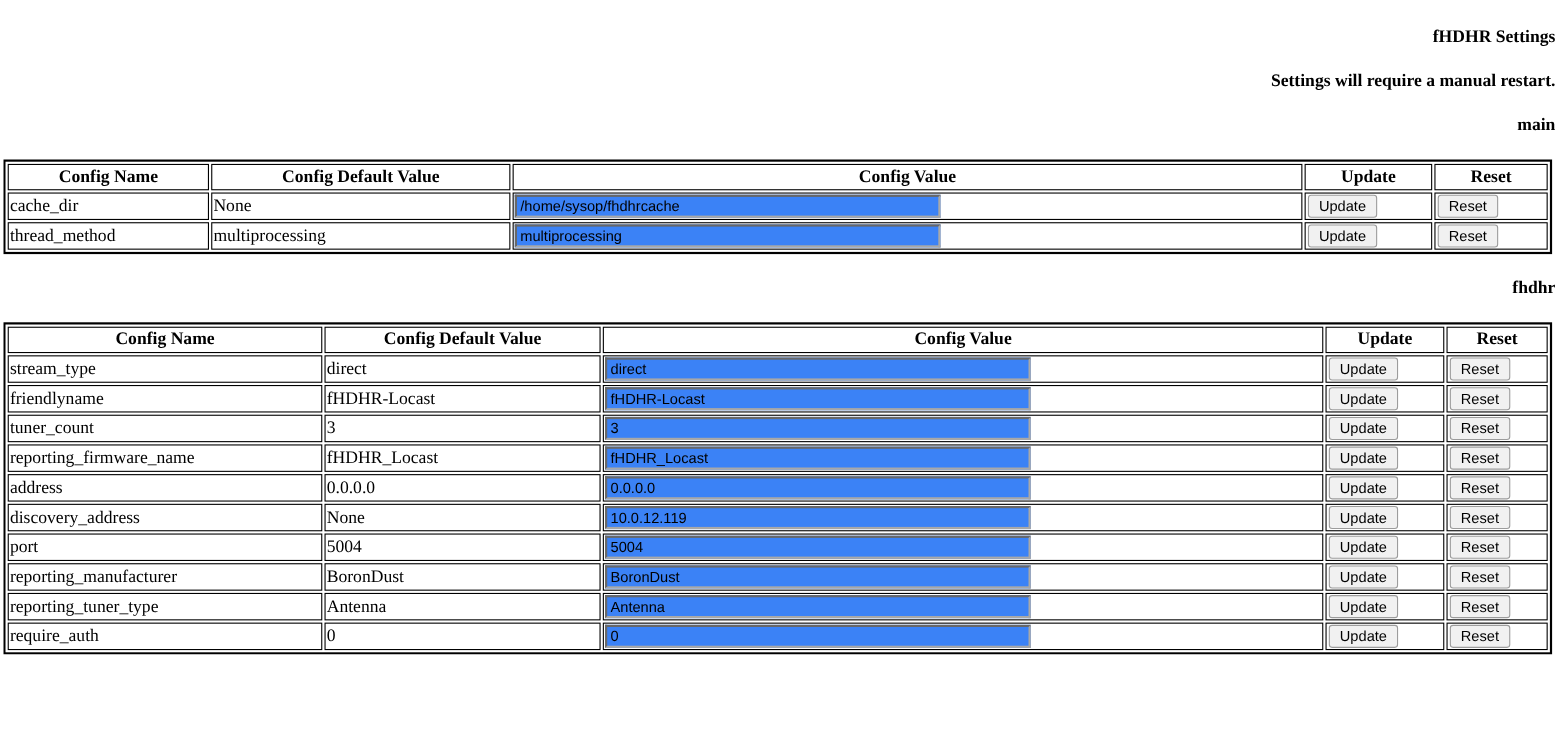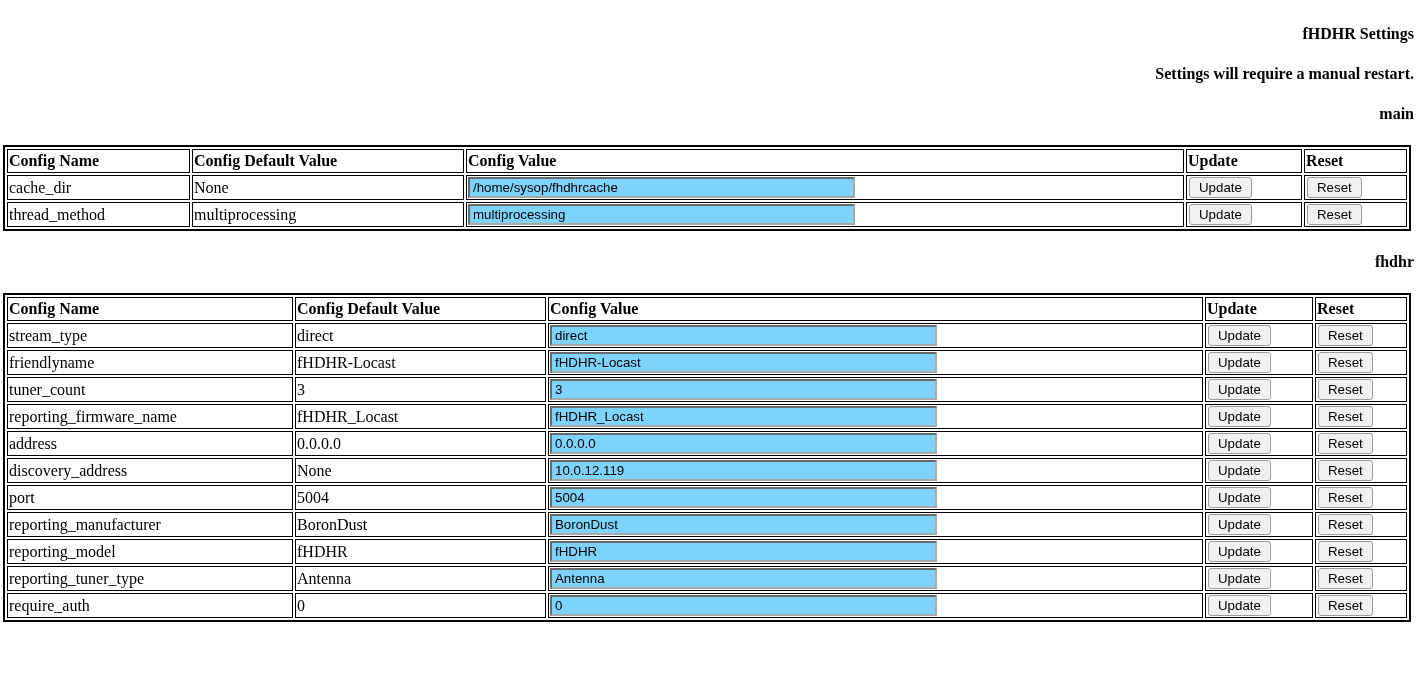--- a/index.html
+++ b/index.html
@@ -38,21 +38,21 @@
   table.config th,
   table.config td {
     border: 1px solid #000000;
     padding: 1px;
     overflow: hidden;
     white-space: nowrap;
     vertical-align: middle;
     text-align: left;
   }
   table.config th {
-    text-align: left;
+    text-align: center;
     font-weight: bold;
     height: 20px;
     margin-top: 32px;
   }
   
   .t-main col:nth-child(1) { width: 183px; }
   .t-main col:nth-child(2) { width: 272px; }
   .t-main col:nth-child(3) { width: 718px; }
   .t-main col:nth-child(4) { width: 116px; }
   
@@ -61,21 +61,21 @@
   .t-fhdhr col:nth-child(3) { width: 655px; }
   .t-fhdhr col:nth-child(4) { width: 108px; }
 
   input.cfg-value {
     box-sizing: border-box;
     width: 387px;
     height: 21px;
     font-family: "Liberation Sans", sans-serif;
     font-size: 13.3px;
     color: #000;
-    background: #7dd3fc;
+    background: #3b82f6;
     padding: 0 2px 0 3px;
     border-width: 2px;
     border-style: solid;
     border-color: #686868 #a8a8a8 #a8a8a8 #686868;
     display: block;
   }
   button.act {
     font-family: "Liberation Sans", sans-serif;
     font-size: 13.3px;
     color: #000;
@@ -273,33 +273,20 @@
       <input type="text" class="cfg-value" value="BoronDust" style="">
     </td>
     <td>
       <button class="act btn-update">Update</button>
     </td>
     <td>
       <button class="act btn-reset">Reset</button>
     </td>
   </tr>
 
-  <tr>
-    <td class="c-name">reporting_model</td>
-    <td class="c-default">fHDHR</td>
-    <td>
-      <input type="text" class="cfg-value" value="fHDHR" style="">
-    </td>
-    <td>
-      <button class="act btn-update">Update</button>
-    </td>
-    <td>
-      <button class="act btn-reset">Reset</button>
-    </td>
-  </tr>
 
 
   <tr>
     <td class="c-name">reporting_tuner_type</td>
     <td class="c-default">Antenna</td>
     <td>
       <input type="text" class="cfg-value" value="Antenna" style="">
     </td>
     <td>
       <button class="act btn-update">Update</button>

